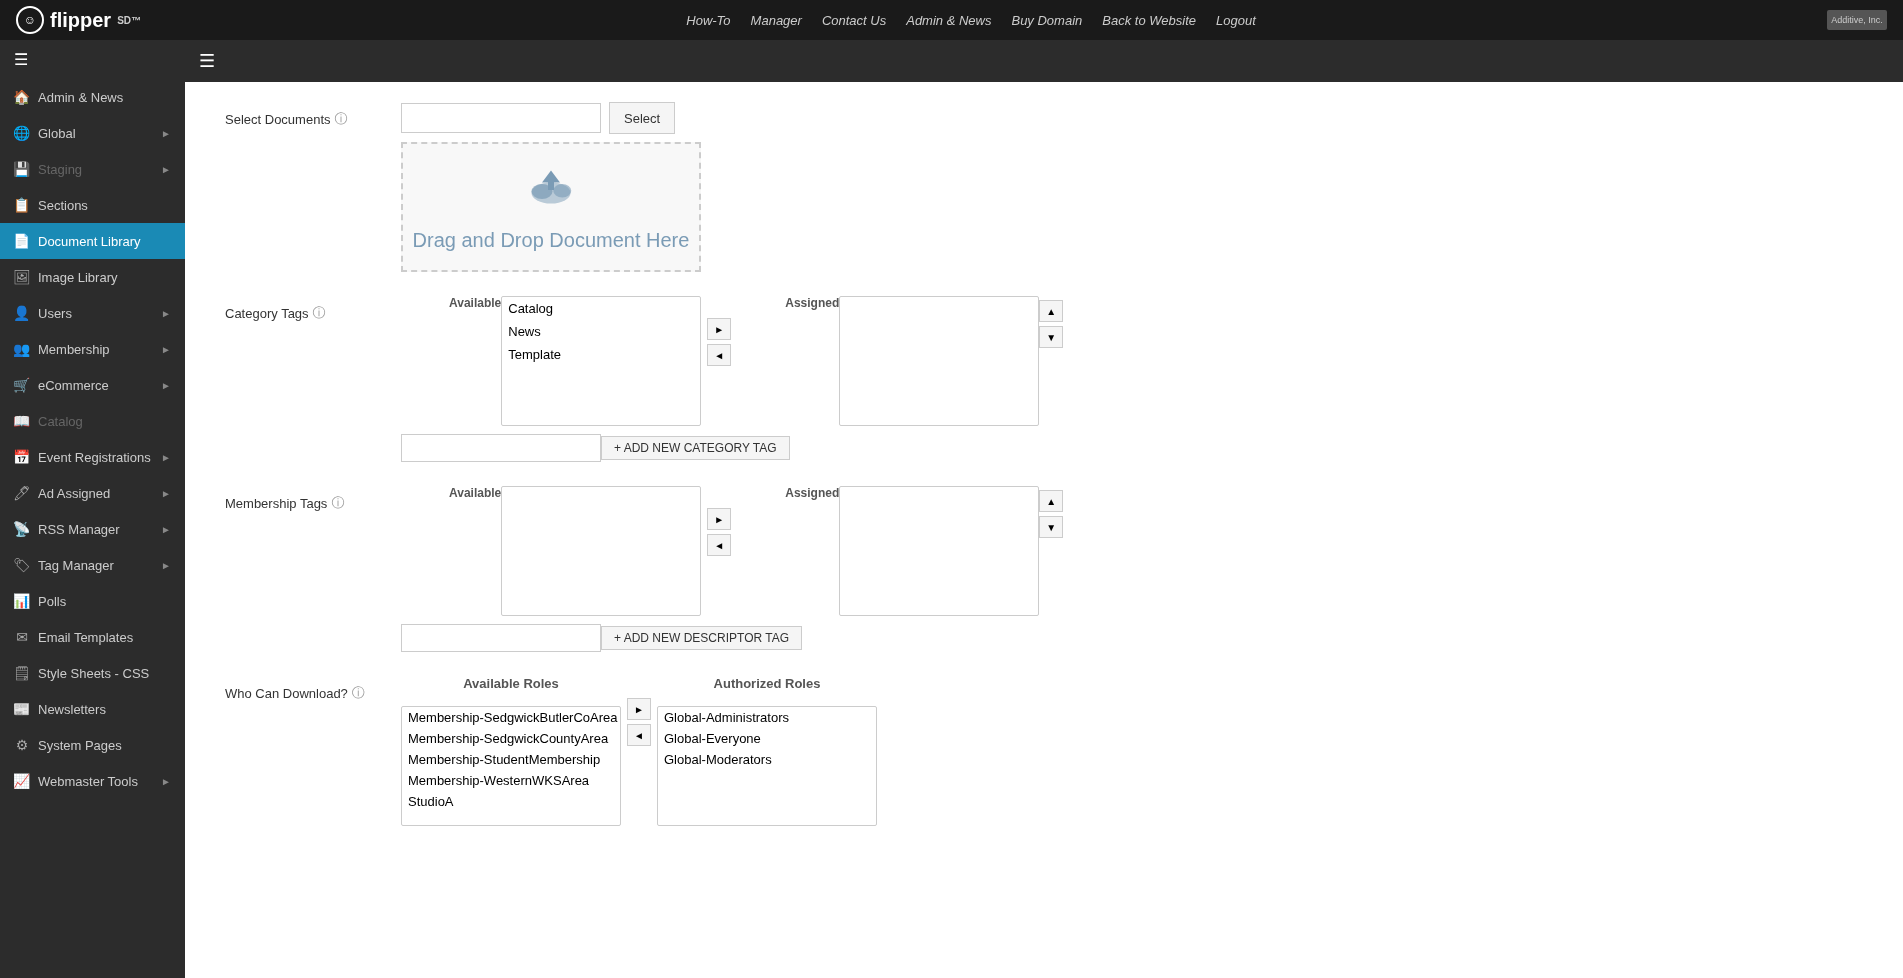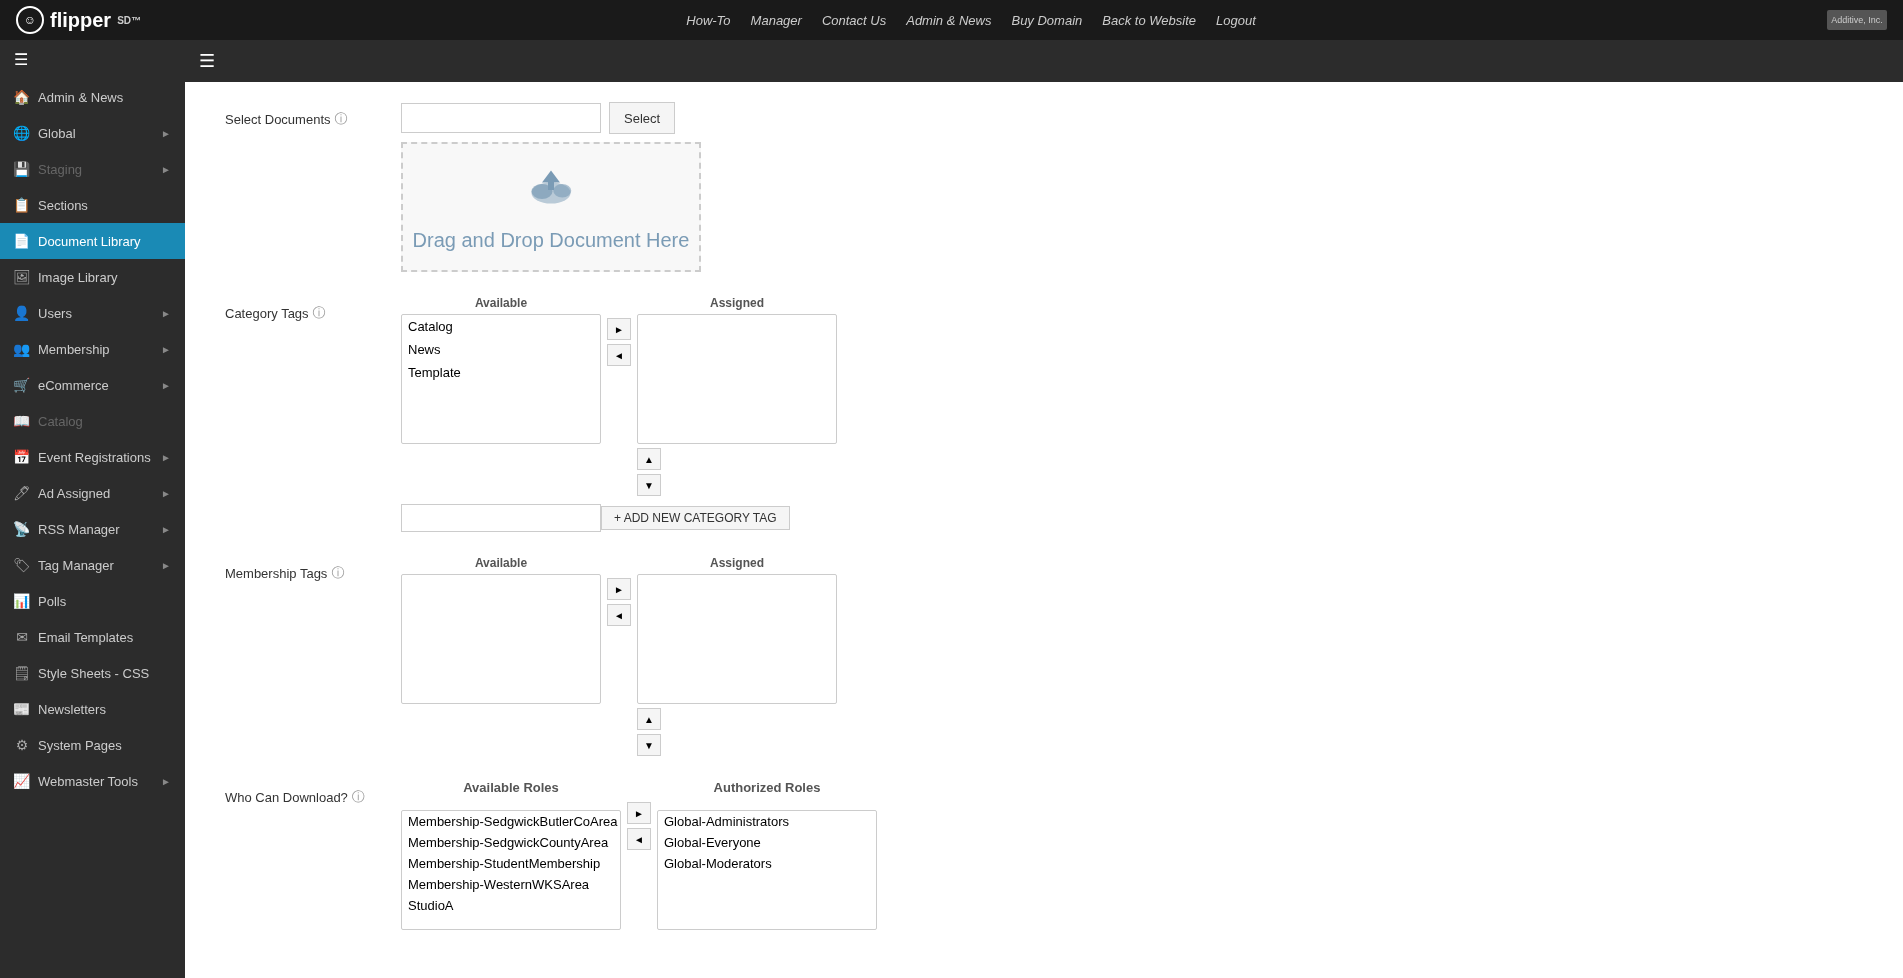--- a/index.html
+++ b/index.html
@@ -202,21 +202,22 @@
     }
 
     
     .tag-section {
       display: flex;
       gap: 0;
       align-items: flex-start;
     }
     .tag-column {
       display: flex;
-      flex-direction: column;
+      flex-direction: row;
+      margin-left: 48px;
     }
     .tag-column-header {
       font-size: 12px;
       font-weight: bold;
       color: #555;
       text-align: center;
       margin-bottom: 4px;
     }
     .tag-listbox {
       width: 200px;
@@ -568,20 +569,24 @@
             <div class="tag-column">
               <div class="tag-column-header">Assigned</div>
               <select class="tag-listbox" multiple="">
               </select>
               <div style="margin-top:4px; display:flex; flex-direction:column; gap:4px;">
                 <button class="arrow-btn" style="width:24px;">▲</button>
                 <button class="arrow-btn" style="width:24px;">▼</button>
               </div>
             </div>
           </div>
+          <div class="tag-add-row">
+            <input class="tag-add-input" type="text" placeholder="" style="">
+            <button class="add-tag-btn">+ ADD NEW DESCRIPTOR TAG</button>
+          </div>
         </div>
       </div>
 
       <div class="form-row">
         <div class="form-label">
           <span>Who Can Download?</span>
           <span class="info-icon">ⓘ</span>
         </div>
         <div class="form-controls">
           <div class="roles-section">

